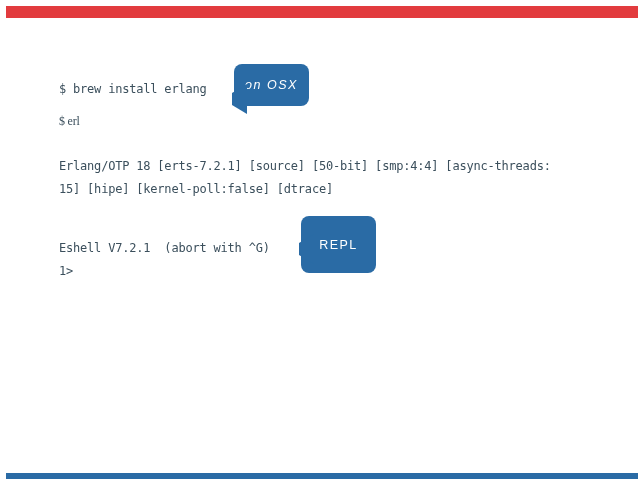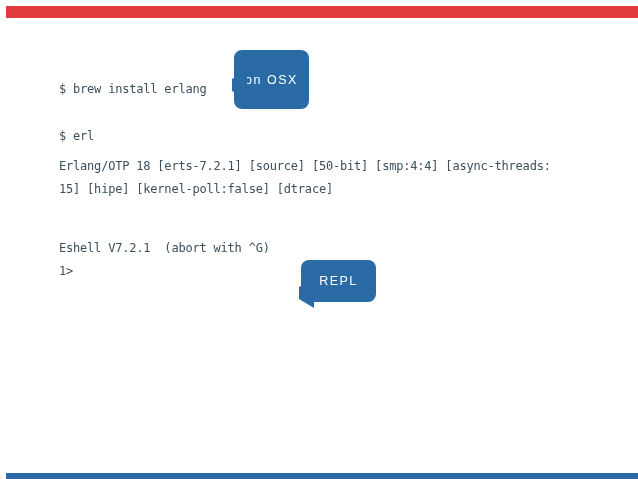--- a/index.html
+++ b/index.html
@@ -33,21 +33,21 @@
     position: absolute;
     left: 47px;
     font-family: "DejaVu Sans Mono", monospace;
     font-size: 12px;
     line-height: 16px;
     letter-spacing: -0.2px;
     color: var(--terminal-text);
     white-space: pre;
   }
   .line-brew   { top: 69px; }
-  .line-erl    { top: 116px; }
+  .line-erl    { top: 101px; font-family: Liberation Serif, serif; }
   .line-otp1   { top: 146px; }
   .line-otp2   { top: 169px; }
   .line-eshell { top: 228px; }
   .line-prompt { top: 251px; }
 
   .callout {
     position: absolute;
     background: var(--accent-blue);
     border-radius: 8px;
     display: flex;
@@ -62,23 +62,23 @@
     white-space: pre;
   }
   .callout-tail {
     position: absolute;
     left: -14px;
     width: 0; height: 0;
     border-top: 9px solid transparent;
     border-bottom: 9px solid transparent;
     border-right: 15px solid var(--accent-blue);
   }
-  .callout-osx  { left: 228px; top: 44px;  width: 75px; height: 59px; }
+  .callout-osx  { left: 228px; top: 58px;  width: 75px; height: 42px; font-style: italic; }
   .callout-osx  .callout-tail { top: 20px; }
-  .callout-repl { left: 295px; top: 210px; width: 75px; height: 42px; margin-top: 44px; }
+  .callout-repl { left: 295px; top: 210px; width: 75px; height: 57px; }
   .callout-repl .callout-tail { top: 18px; }
 </style>
 </head>
 <body>
 
 <div class="slide">
 
   <div class="accent-bar top"></div>
   <div class="accent-bar bottom"></div>
 

